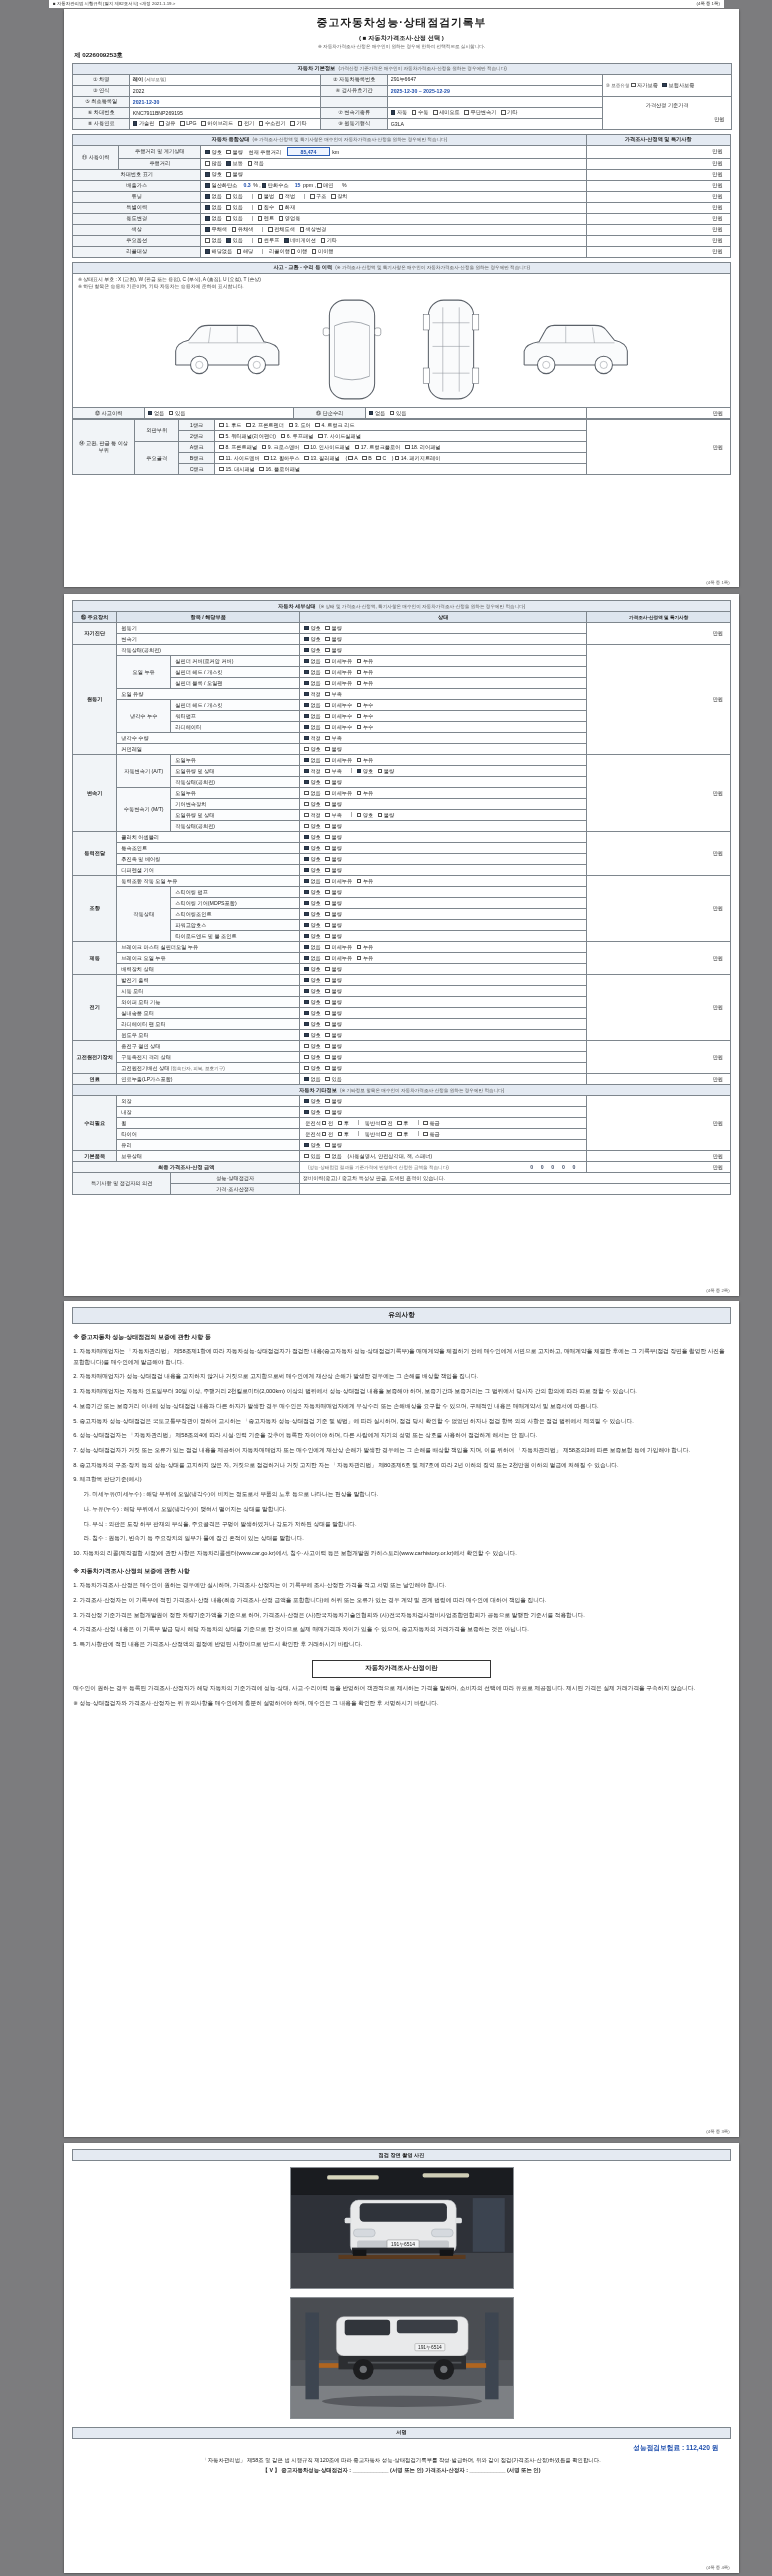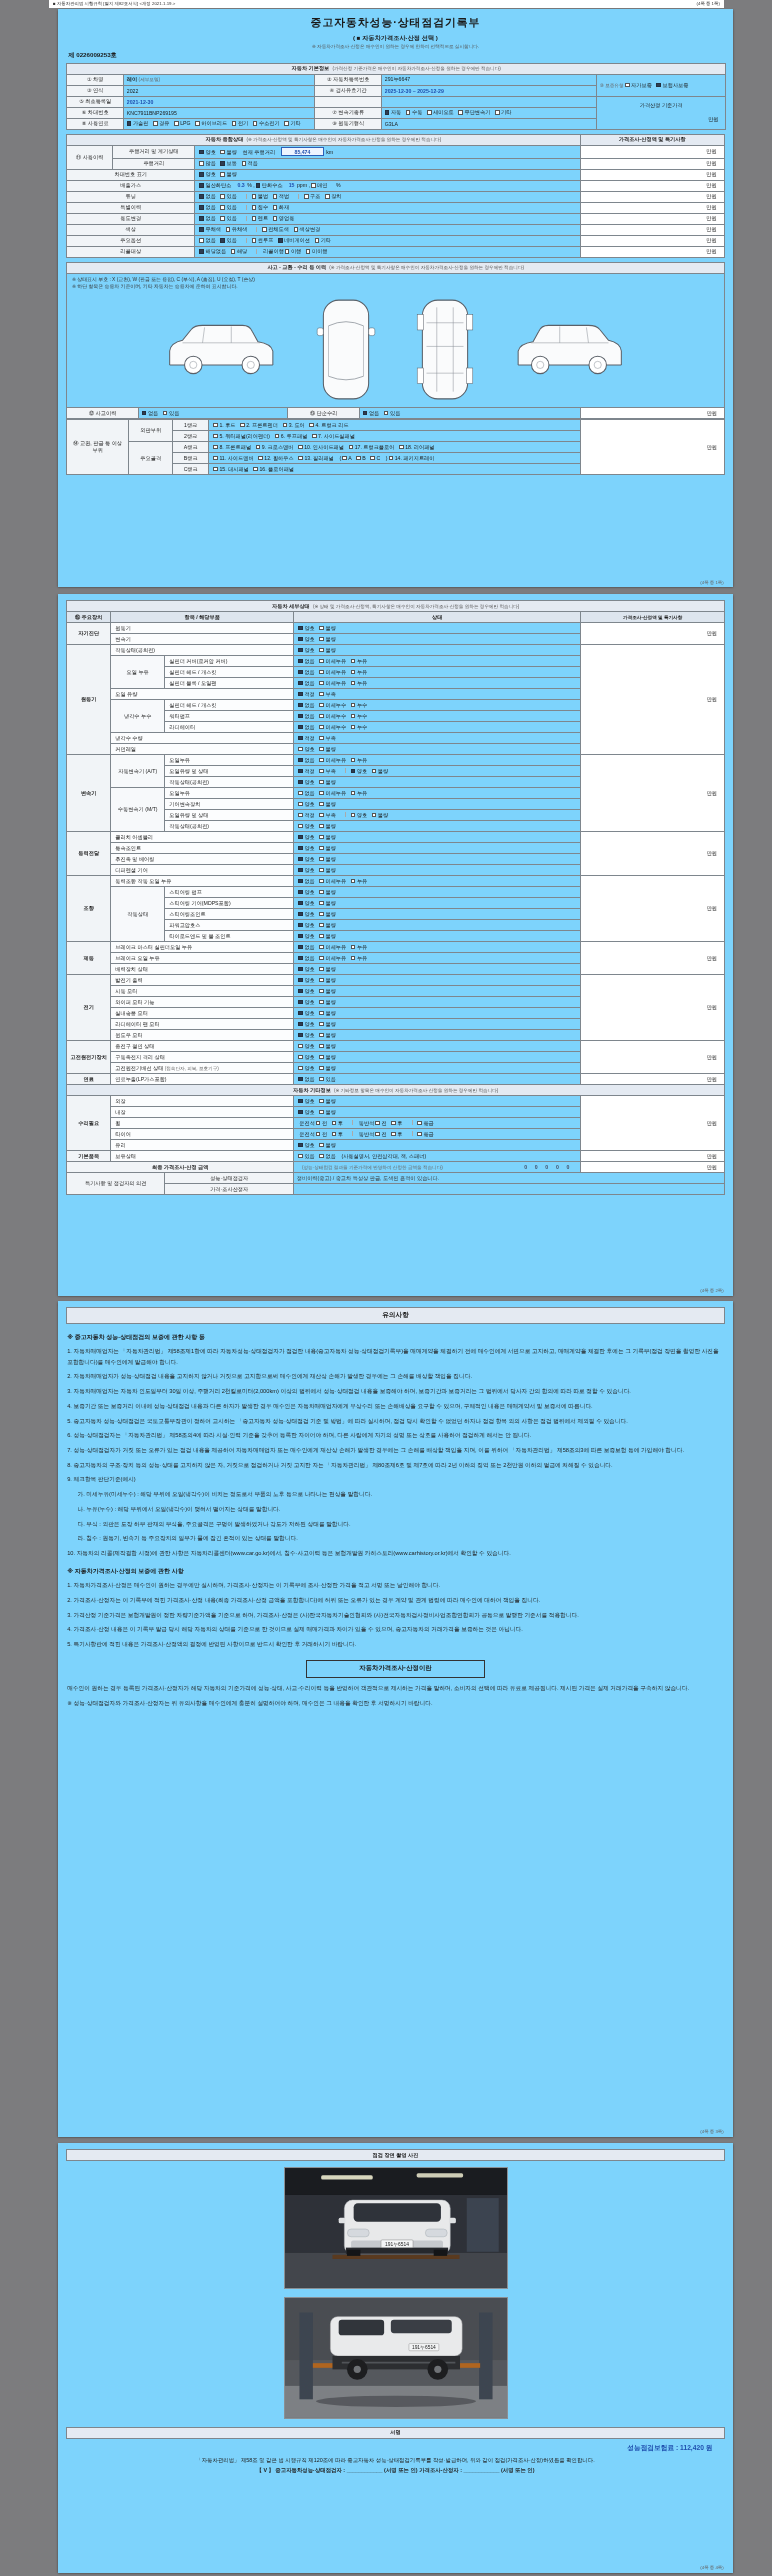--- a/index.html
+++ b/index.html
@@ -1,21 +1,21 @@
 <!DOCTYPE html>
 <html style="font-size:8.2px"><head>
 <meta charset="utf-8">
 <style>
   html,body{margin:0;padding:0}
   body{width:773px;height:2576px;position:relative;background:#7c7c7e;
        font-family:"Liberation Sans","DejaVu Sans",sans-serif;color:#1a1a1a}
   .topstrip{position:absolute;left:49px;top:0;width:675px;height:7.7px;background:#fff;
             font-size:4.4px;color:#333;display:flex;justify-content:space-between;align-items:center;
             padding:0 4.1px;box-sizing:border-box}
-  .page{position:absolute;left:58px;width:675px;background:#7dd3fc;padding:6.2px 8.2px 10.3px;
+  .page{position:absolute;left:64px;width:675px;background:#ffffff;padding:6.2px 8.2px 10.3px;
         box-sizing:border-box;box-shadow:0 0.5px 2.1px rgba(0,0,0,.55);overflow:hidden}
   #page1{top:9.3px;height:578px}
   #page2{top:594px;height:702px}
   #page3{top:1301px;height:836px}
   #page4{top:2143px;height:430px}
   .page-note{position:absolute;right:9.3px;bottom:2.6px;font-size:4.4px;color:#666}
 
   .tbl{width:100%;border-collapse:collapse;table-layout:fixed}
   .tbl td{border:0.5px solid #7e868d;font-size:5.2px;padding:1.5px 2.6px;vertical-align:middle;
           word-break:keep-all;overflow:hidden}

